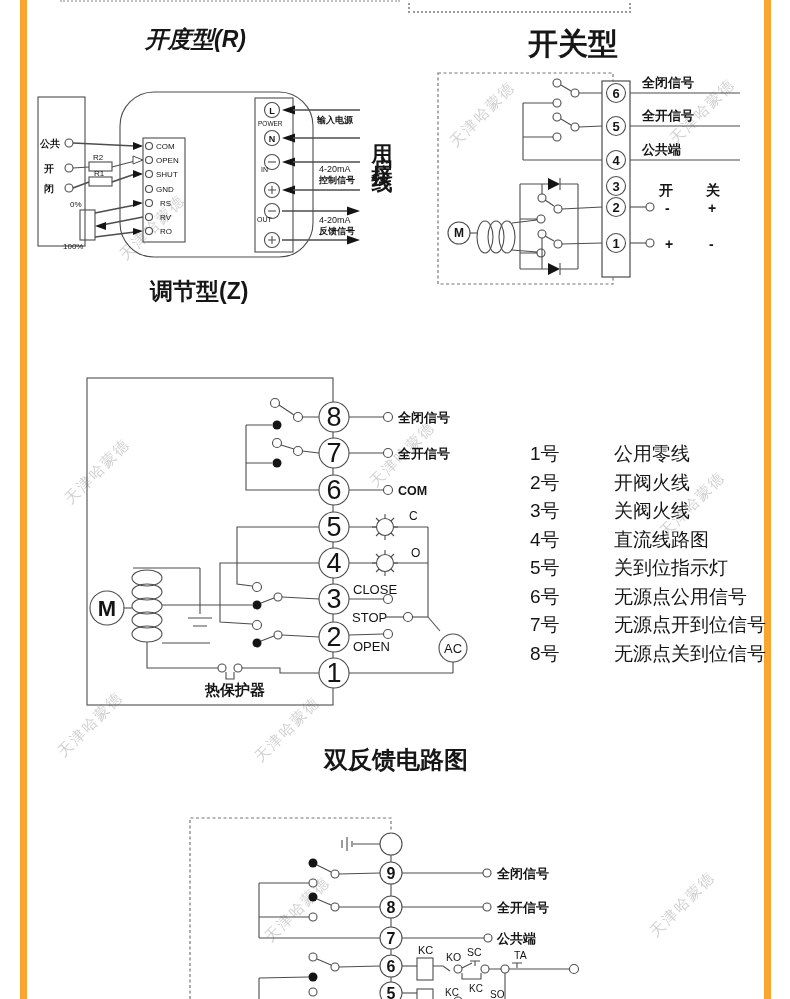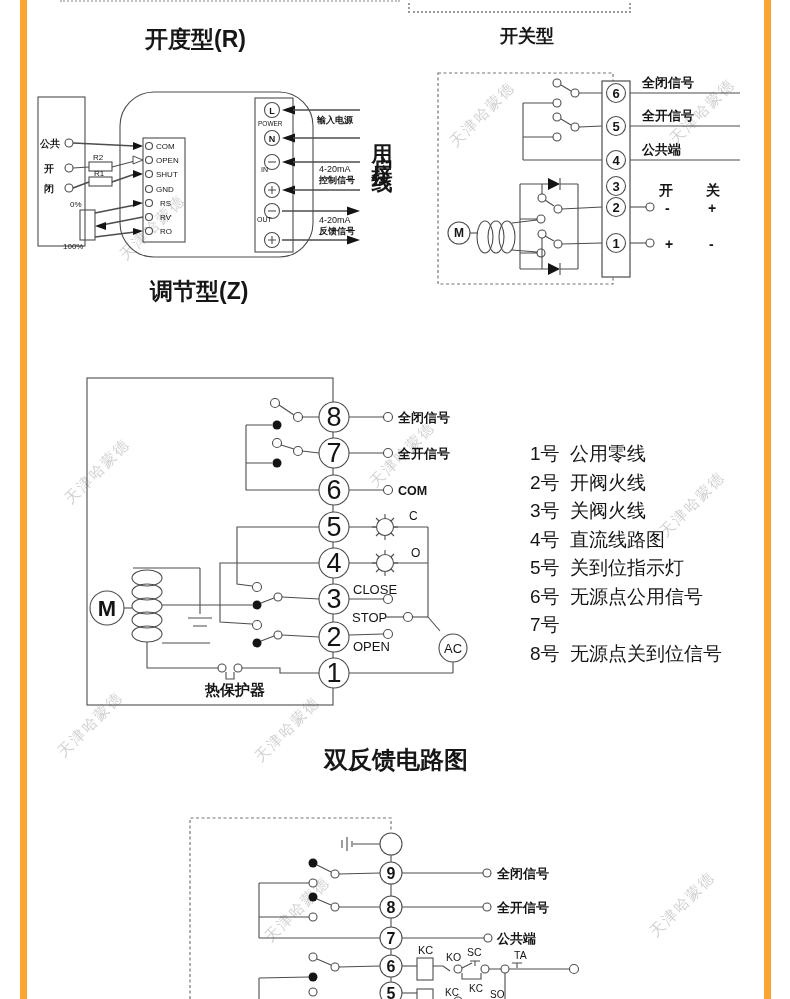--- a/index.html
+++ b/index.html
@@ -16,21 +16,21 @@
   svg{position:absolute;overflow:visible;}
   svg .w{stroke:#4d4d4d;fill:none;stroke-width:1.1;}
   svg .w2{stroke:#4d4d4d;fill:none;stroke-width:1.6;}
   svg .dash{stroke:#777;fill:none;stroke-width:1.2;stroke-dasharray:3,2.5;}
   svg .oc{fill:#fff;stroke:#4d4d4d;stroke-width:1.1;}
   svg .dot{fill:#141414;stroke:none;}
   svg .ah{fill:#141414;stroke:none;}
   svg text{fill:#141414;font-family:"Liberation Sans",sans-serif;}
   svg .cjk{font-weight:bold;}
   .legend{position:absolute;left:530px;top:440px;font-size:19px;line-height:28.5px;color:#151515;}
-  .legend .row{display:flex;}
+  .legend .row{display:flex;gap:44px;}
   .legend .no{width:40px;}
   .vtext{position:absolute;left:368px;top:128px;writing-mode:vertical-rl;font-size:21px;
          font-weight:bold;letter-spacing:9px;color:#161616;}
 </style>
 </head>
 <body>
 
 <div class="stage">
 
   <div class="accent left" style="background: rgb(249, 165, 47);"></div>
@@ -43,22 +43,22 @@
   <span class="wm" style="left:440px;top:105px;">天津哈蒙德</span>
   <span class="wm" style="left:660px;top:102px;">天津哈蒙德</span>
   <span class="wm" style="left:55px;top:462px;">天津哈蒙德</span>
   <span class="wm" style="left:360px;top:445px;">天津哈蒙德</span>
   <span class="wm" style="left:650px;top:495px;">天津哈蒙德</span>
   <span class="wm" style="left:48px;top:715px;">天津哈蒙德</span>
   <span class="wm" style="left:245px;top:720px;">天津哈蒙德</span>
   <span class="wm" style="left:255px;top:900px;">天津哈蒙德</span>
   <span class="wm" style="left:640px;top:895px;">天津哈蒙德</span>
 
-  <div class="t" style="left:145px;top:24px;font-size:23px;">开度型(R)</div>
-  <div class="t" style="left:500px;top:24px;font-size:18px;">开关型</div>
+  <div class="t" style="left:145px;top:24px;font-size:23px;font-style:italic;">开度型(R)</div>
+  <div class="t" style="left:528px;top:24px;font-size:30px;">开关型</div>
   <div class="t" style="left:150px;top:276px;font-size:23px;">调节型(Z)</div>
   <div class="t" style="left:324px;top:744px;font-size:24px;">双反馈电路图</div>
 
   <div class="vtext">用户接线</div>
 
   <svg style="left:30px;top:55px;" width="380" height="215" viewBox="0 0 380 215">
 
     <rect class="w" x="8" y="42" width="47" height="149"></rect>
     <text x="10" y="92" font-size="10" class="cjk">公共</text>
     <text x="14" y="117" font-size="10" class="cjk">开</text>
@@ -347,20 +347,21 @@
     <div class="row">
         <span class="no">5号</span>
         <span>关到位指示灯</span>
       </div>
     <div class="row">
         <span class="no">6号</span>
         <span>无源点公用信号</span>
       </div>
     <div class="row">
         <span class="no">7号</span>
+        <span>无源点开到位信号</span>
       </div>
     <div class="row">
         <span class="no">8号</span>
         <span>无源点关到位信号</span>
       </div>
   </div>
 
   <svg style="left:185px;top:815px;" width="415" height="184" viewBox="0 0 415 184">
     <path class="dash" d="M5,184 L5,3 L206,3 L206,16" stroke-dasharray="4,3"></path>
 

